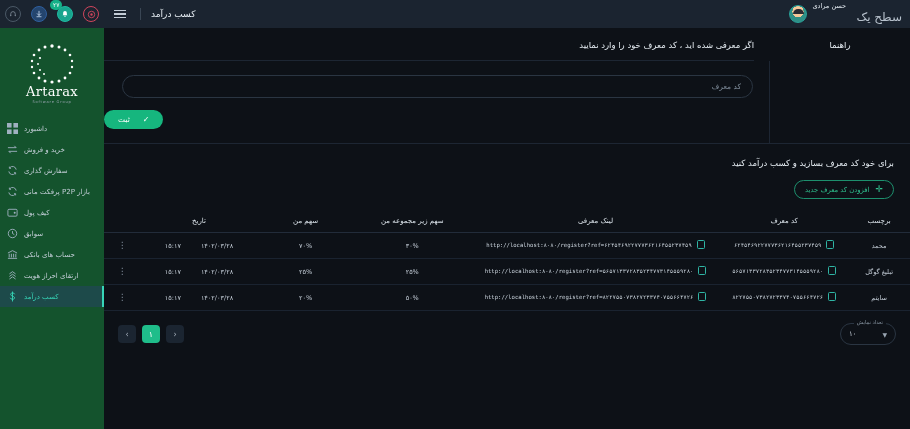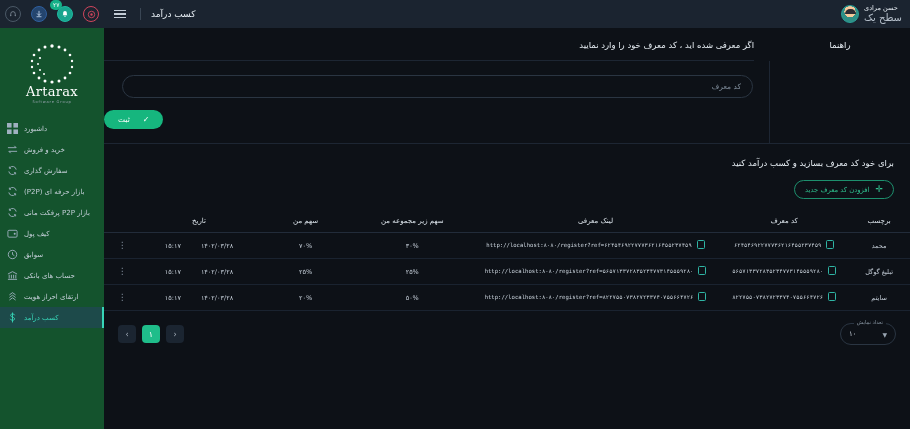--- a/index.html
+++ b/index.html
@@ -61,21 +61,21 @@
     width: 18px; height: 18px; border-radius: 50%;
     background: radial-gradient(circle at 50% 35%, #f6c89a 0 42%, #2f8f86 43% 100%);
     border: 1px solid #2aa39b; position: relative; overflow: hidden;
   }
   .avatar::after {
     content:""; position:absolute; left:3px; top:3px; width:11px; height:5px;
     background:#2b2b33; border-radius:5px 5px 0 0;
   }
   .user-meta { display: flex; flex-direction: column; align-items: flex-end; line-height: 1.15; }
   .user-name { color: #e6edf3; font-size: 6.5px; }
-  .user-level { color: #b6c0cb; font-size: 10px; }
+  .user-level { color: #b6c0cb; font-size: 12px; margin-left: 44px; }
 
   
   .wrap { flex: 1; display: flex; min-height: 0; }
 
   
   .sidebar {
     width: 104px; min-width: 104px;
     background: #14532d;
     display: flex; flex-direction: column;
     padding-top: 8px;
@@ -477,37 +477,28 @@
       <div class="nav-item">
         <span class="nav-ic">
           <svg width="11" height="11" viewBox="0 0 12 12" fill="none" stroke="currentColor" stroke-width="1">
               <path d="M10 5a4 4 0 0 0-7-2M2 7a4 4 0 0 0 7 2"></path>
               <path d="M2.6 1.8v1.8h1.8M9.4 10.2V8.4H7.6"></path>
             </svg>
         </span>
         <span class="nav-label">سفارش گذاری</span>
       </div>
 
+
       <div class="nav-item">
         <span class="nav-ic">
           <svg width="11" height="11" viewBox="0 0 12 12" fill="none" stroke="currentColor" stroke-width="1">
               <path d="M10 5a4 4 0 0 0-7-2M2 7a4 4 0 0 0 7 2"></path>
               <path d="M2.6 1.8v1.8h1.8M9.4 10.2V8.4H7.6"></path>
             </svg>
         </span>
-        <span class="nav-label">بازار حرفه ای (P2P)</span>
-      </div>
-
-      <div class="nav-item">
-        <span class="nav-ic">
-          <svg width="11" height="11" viewBox="0 0 12 12" fill="none" stroke="currentColor" stroke-width="1">
-              <path d="M10 5a4 4 0 0 0-7-2M2 7a4 4 0 0 0 7 2"></path>
-              <path d="M2.6 1.8v1.8h1.8M9.4 10.2V8.4H7.6"></path>
-            </svg>
-        </span>
         <span class="nav-label">بازار P2P پرفکت مانی</span>
       </div>
 
       <div class="nav-item">
         <span class="nav-ic">
           <svg width="11" height="11" viewBox="0 0 12 12">
               <rect x="1" y="2.5" width="10" height="7.5" rx="1.2" fill="none" stroke="currentColor" stroke-width="1"></rect>
               <circle cx="8.4" cy="6.2" r="1.1" fill="currentColor"></circle>
             </svg>
         </span>

